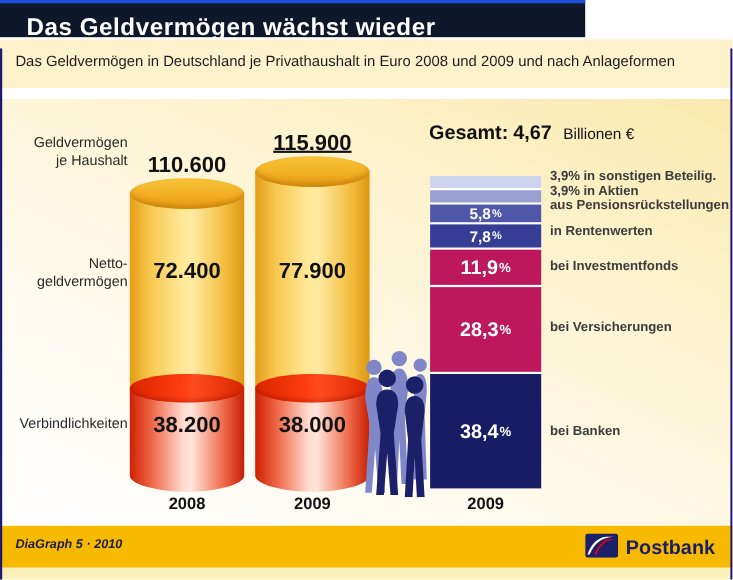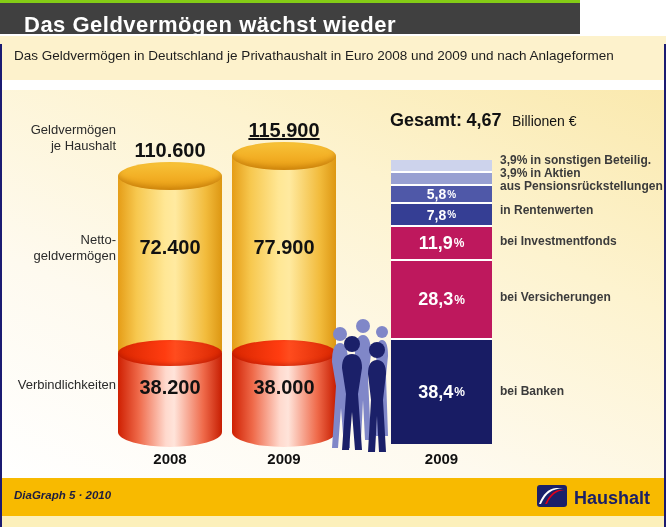--- a/index.html
+++ b/index.html
@@ -1,20 +1,20 @@
 <!DOCTYPE html>
 <html><head>
 <meta charset="utf-8">
 <style>
   html,body{margin:0;padding:0;}
   body{font-family:"Liberation Sans",sans-serif;}
   #stage{position:relative;width:666px;height:527px;background:#fff;overflow:hidden;}
 
   
-  .hdr{position:absolute;left:0;top:0;width:580px;height:44px;background:#404040;border-top:3px solid #84cc16;box-sizing:border-box;}
+  .hdr{position:absolute;left:0;top:0;width:532px;height:44px;background:#0f172a;border-top:3px solid #1d4ed8;box-sizing:border-box;}
   .hdr-title{position:absolute;left:24px;top:9px;color:#ffffff;font-size:22px;font-weight:800;letter-spacing:.5px;}
   
   .sub{position:absolute;left:0;top:34px;width:666px;height:46px;background:#fdf2cc;border-top:2px solid #ffffff;box-sizing:border-box;}
   .sub-text{position:absolute;left:14px;top:12px;color:#1d1d1d;font-size:13.5px;font-weight:500;white-space:nowrap;}
 
   
   .canvas{position:absolute;left:0;top:90px;width:666px;height:388px;
     background:linear-gradient(205deg,#fae9ae 0%,#fdf3cf 32%,#fefaef 68%,#ffffff 100%);}
   .side{position:absolute;top:44px;bottom:0;width:2px;background:#1b1b72;z-index:30;}
 
@@ -177,21 +177,21 @@
   <div class="footer">
     <div class="diagraph">DiaGraph 5 · 2010</div>
     <div class="brand">
       <span>
         <svg width="30" height="22" viewBox="0 0 30 22">
           <rect x="0" y="0" width="30" height="22" rx="3" fill="#1b2069"></rect>
           <path d="M4 19 C9 8 15 4 26 3 L19 3 C11 4 6 9 2 19 Z" fill="#ffffff"></path>
           <path d="M10 19 C14 10 19 6 28 5 L22 5 C16 6 12 11 8 19 Z" fill="#e2001a"></path>
         </svg>
       </span>
-      <span class="brand-name">Haushalt</span>
+      <span class="brand-name">Postbank</span>
     </div>
   </div>
   <div class="bottom-strip"></div>
 
   <div class="side" style="left:0;"></div>
   <div class="side" style="right:0;"></div>
 
 </div>
 
 </body></html>

